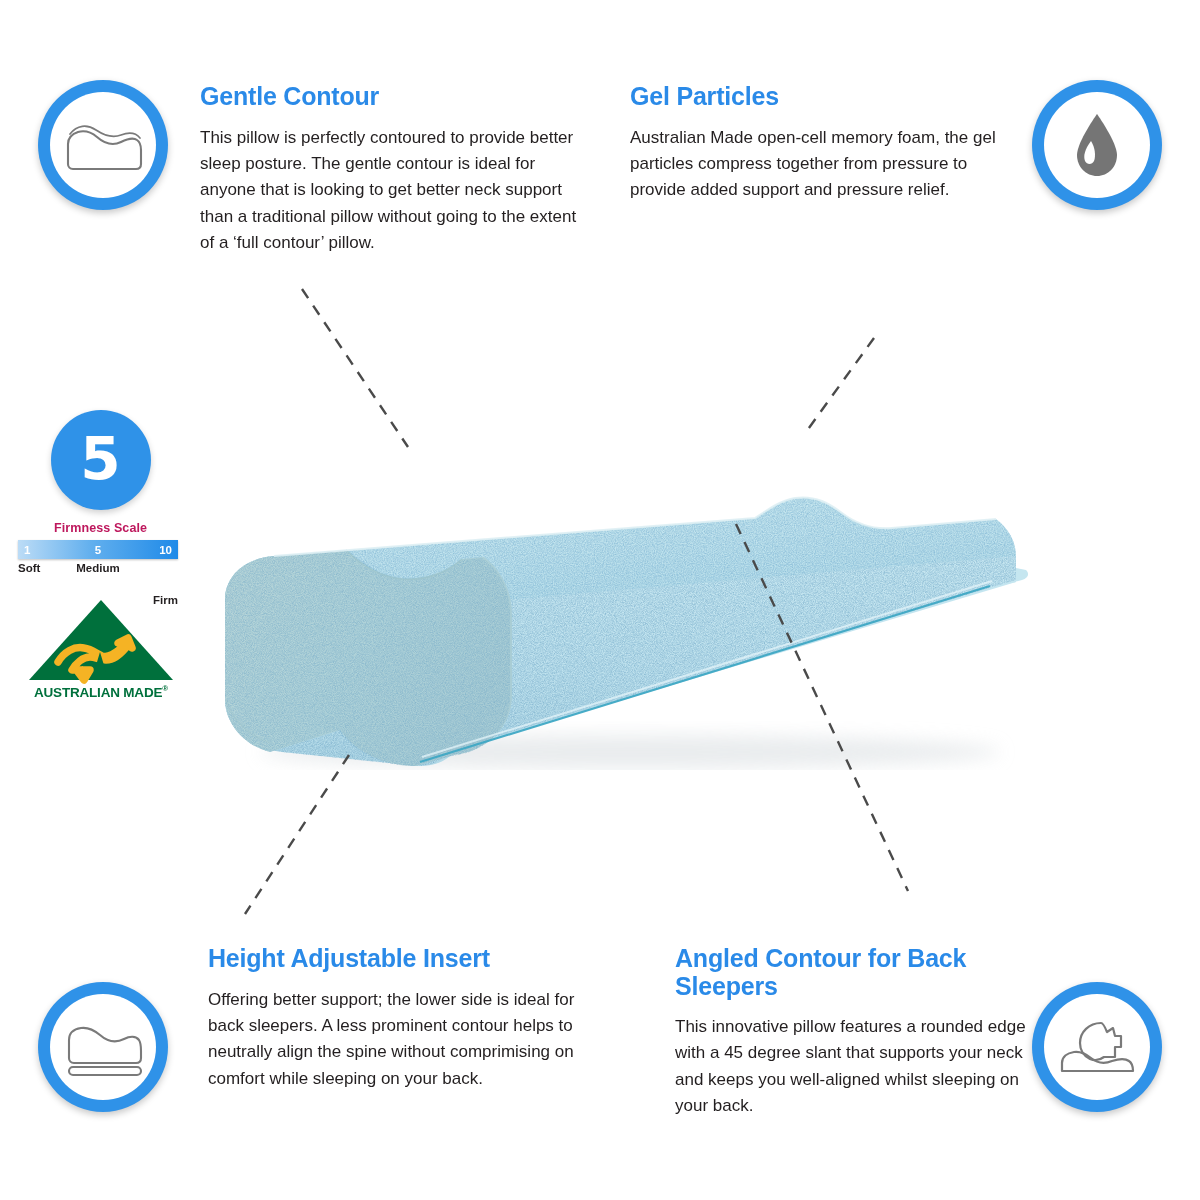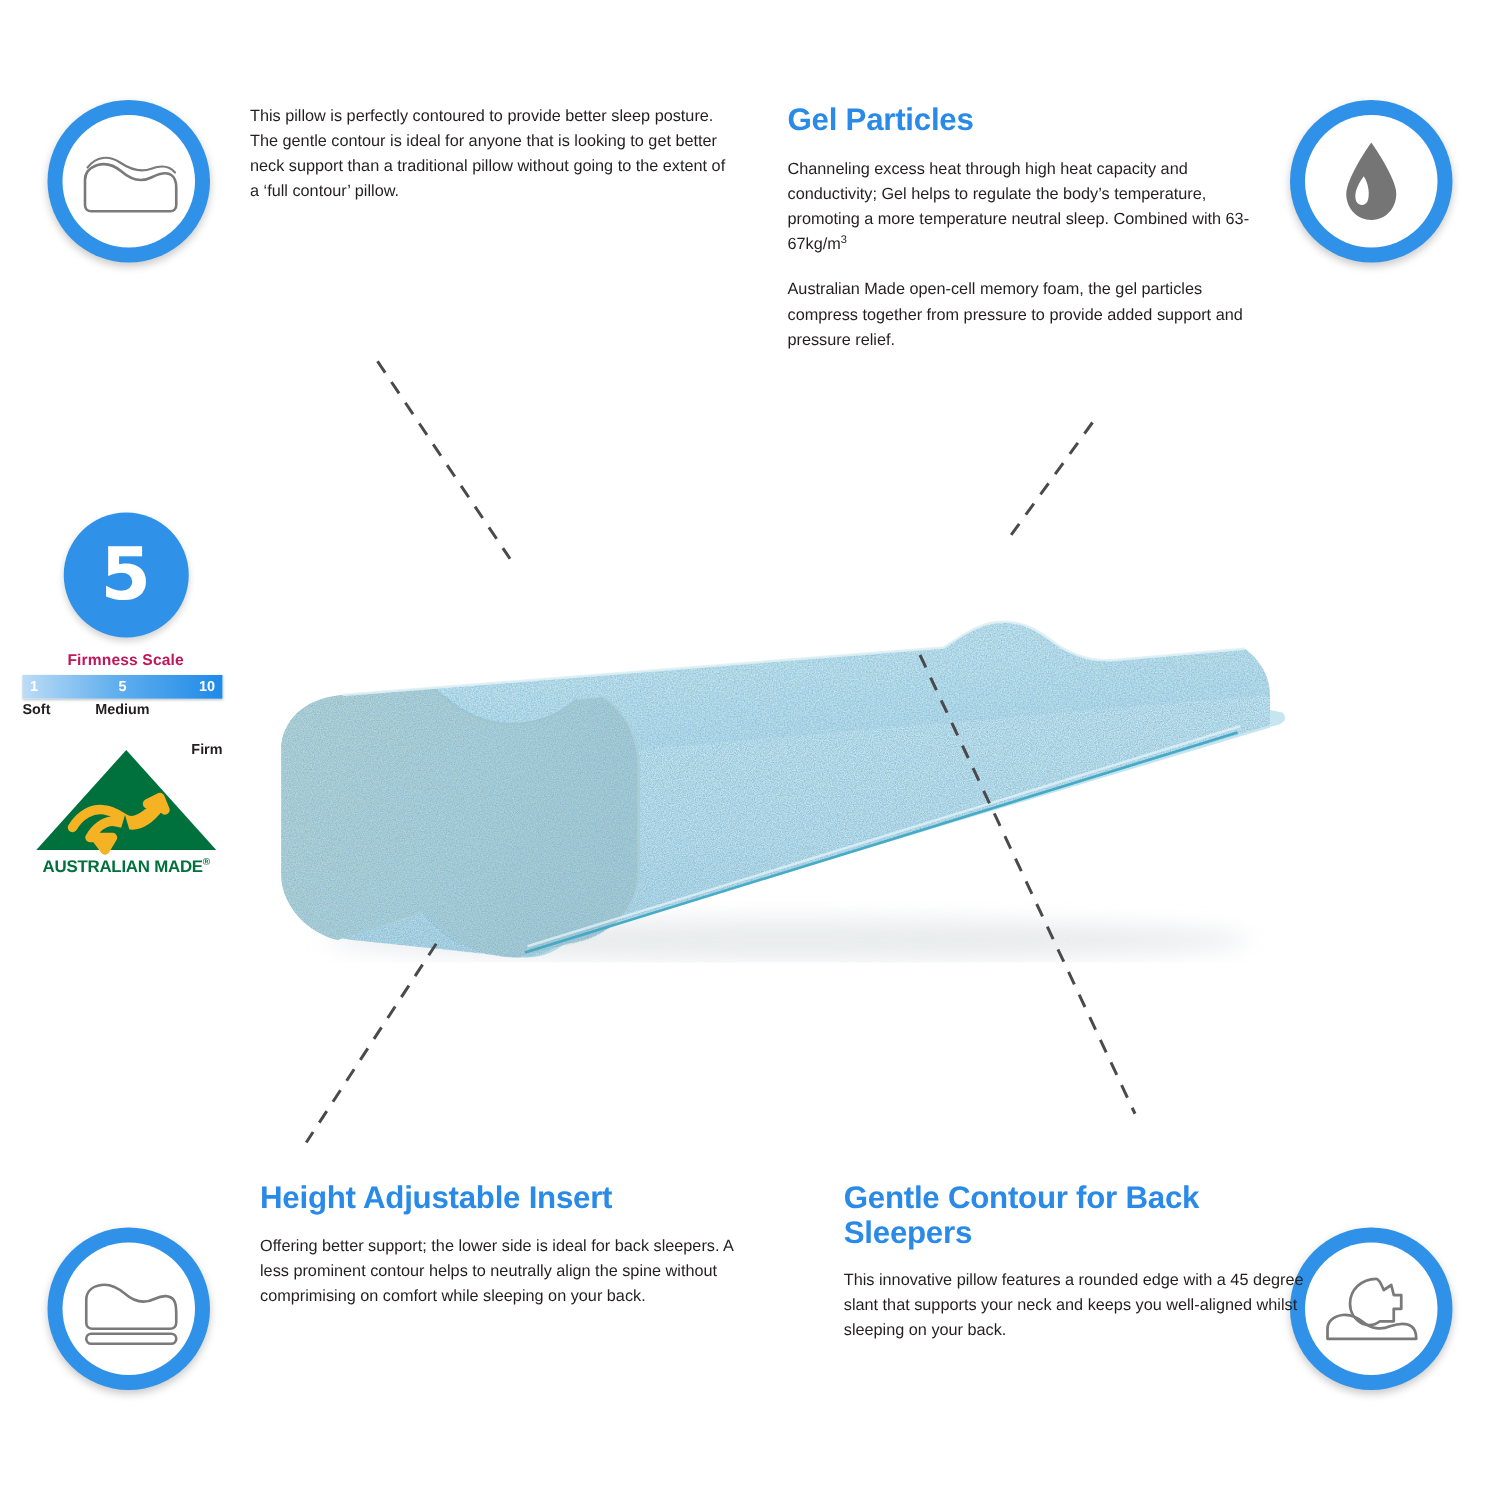--- a/index.html
+++ b/index.html
@@ -18,21 +18,21 @@
   .feature h2{
     margin:0 0 14px 0;
     font-size:25px;
     font-weight:bold;
     color:#2a8ae8;
     letter-spacing:-0.2px;
     line-height:1.1;
   }
   .feature p{
     margin:0 0 16px 0;
-    font-size:13px;
+    font-size:17px;
     line-height:1.55;
     color:#231f20;
   }
   .feature p:last-child{margin-bottom:0;}
   sup{font-size:0.68em;vertical-align:super;}
 
   #feat-gentle-contour{left:200px;top:83px;width:388px;}
   #feat-gel-particles{left:630px;top:83px;width:372px;}
   #feat-height-insert{left:208px;top:945px;width:382px;}
   #feat-angled-contour{left:675px;top:945px;width:372px;}
@@ -277,32 +277,32 @@
                C 86 62 92 58 97 54 L 104 48 L 96 47 L 106 42 L 110 52 L 106 49
                C 100 57 92 64 84 64 C 78 64 73 61 68 61 C 61 61 54 67 50 74
                L 68 74 L 62 84 L 56 76 L 60 74" fill="none" stroke="#f5b324" stroke-width="7.5" stroke-linejoin="round" stroke-linecap="round"></path>
       <path d="M 78 56 L 72 76 L 84 76 L 78 56 Z" fill="#00703c"></path>
       <path d="M 80 58 C 76 66 72 72 70 78 L 88 78 C 86 70 83 63 80 58 Z" fill="#f5b324" opacity="0"></path>
     </svg>
     <div id="aus-made-text"><span>AUSTRALIAN MADE</span><span id="aus-made-reg">®</span></div>
   </div>
 
   <div class="feature" id="feat-gentle-contour">
+    <h2>Gentle Contour</h2>
     <p>This pillow is perfectly contoured to provide better sleep posture. The gentle contour is ideal for anyone that is looking to get better neck support than a traditional pillow without going to the extent of a ‘full contour’ pillow.</p>
   </div>
 
   <div class="feature" id="feat-gel-particles">
     <h2>Gel Particles</h2>
-    <p><span>Channeling excess heat through high heat capacity and conductivity; Gel helps to regulate the body’s temperature,  promoting a more temperature neutral sleep. Combined with 63-67kg/m</span><sup>3</sup></p>
     <p>Australian Made open-cell memory foam, the gel particles compress together from pressure to provide added support and pressure relief.</p>
   </div>
 
   <div class="feature" id="feat-height-insert">
     <h2>Height Adjustable Insert</h2>
     <p>Offering better support; the lower side is ideal for back sleepers. A less prominent contour helps to neutrally align the spine without comprimising on comfort while sleeping on your back.</p>
   </div>
 
   <div class="feature" id="feat-angled-contour">
-    <h2>Gentle Contour for Back Sleepers</h2>
+    <h2>Angled Contour for Back Sleepers</h2>
     <p>This innovative pillow features a rounded edge with a 45 degree slant that supports your neck and keeps you well-aligned whilst sleeping on your back.</p>
   </div>
 
 </div>
 
 </body></html>

